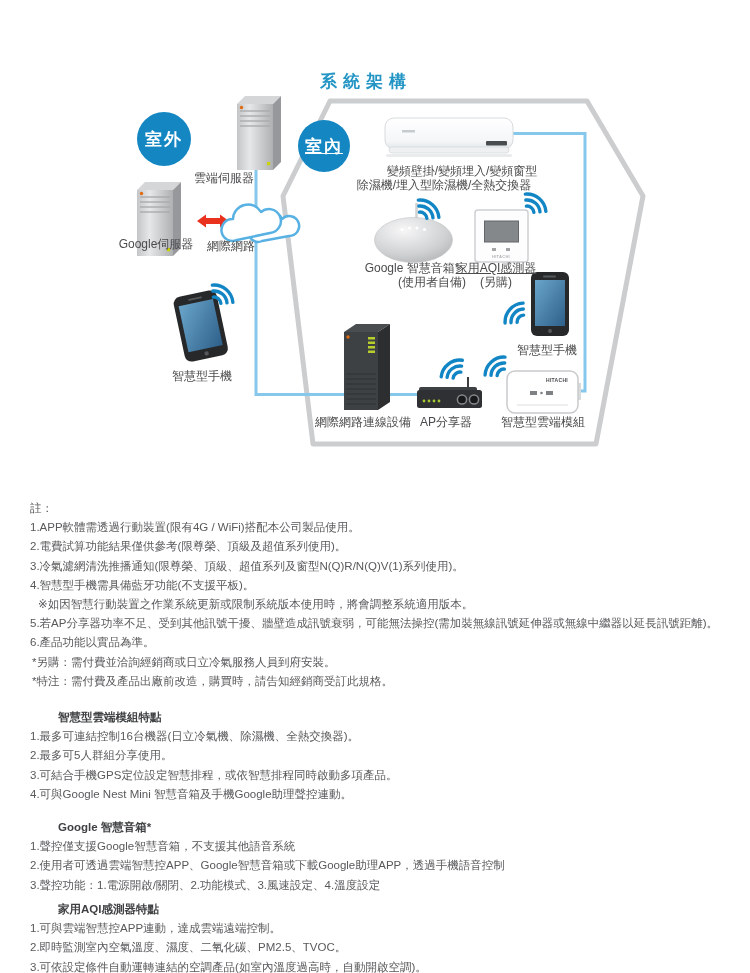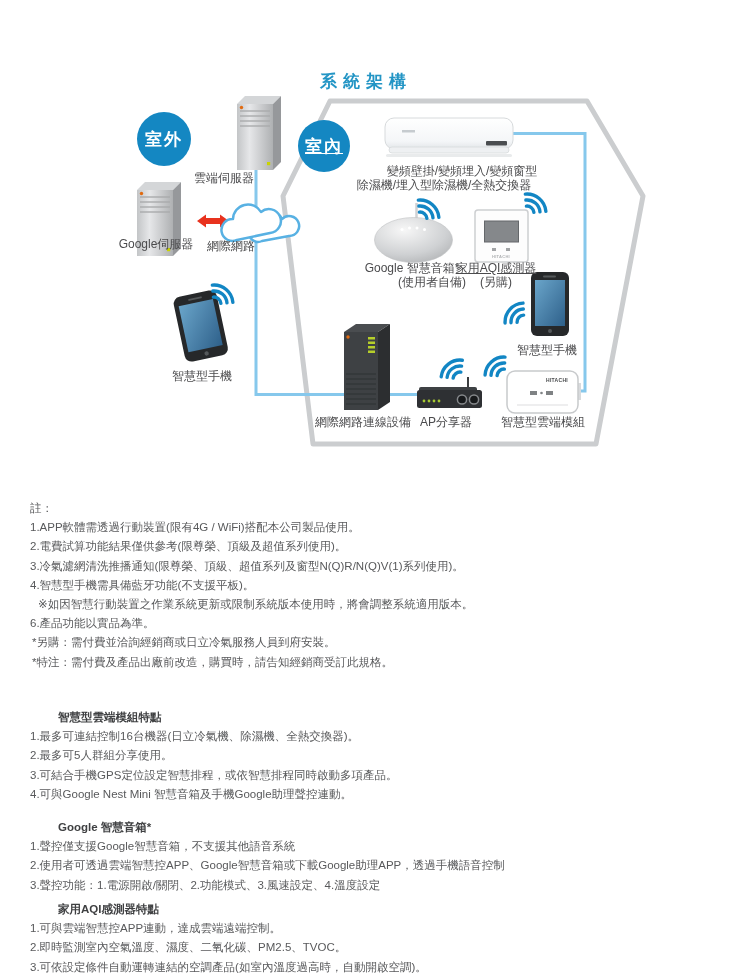--- a/index.html
+++ b/index.html
@@ -212,20 +212,21 @@
   <div class="tinylogo" style="left:557px;top:377px;font-size:5px;">HITACHI</div>
   <div class="tinylogo" style="left:501px;top:254px;font-size:4px;color:#b0b2b4;">HITACHI</div>
 
   <div class="notes" style="top:499px;">
     <div class="line">註：</div>
     <div class="line">1.APP軟體需透過行動裝置(限有4G / WiFi)搭配本公司製品使用。</div>
     <div class="line">2.電費試算功能結果僅供參考(限尊榮、頂級及超值系列使用)。</div>
     <div class="line">3.冷氣濾網清洗推播通知(限尊榮、頂級、超值系列及窗型N(Q)R/N(Q)V(1)系列使用)。</div>
     <div class="line">4.智慧型手機需具備藍牙功能(不支援平板)。</div>
     <div class="line subnote">※如因智慧行動裝置之作業系統更新或限制系統版本使用時，將會調整系統適用版本。</div>
+    <div class="line">5.若AP分享器功率不足、受到其他訊號干擾、牆壁造成訊號衰弱，可能無法操控(需加裝無線訊號延伸器或無線中繼器以延長訊號距離)。</div>
     <div class="line">6.產品功能以實品為準。</div>
     <div class="line star">*另購：需付費並洽詢經銷商或日立冷氣服務人員到府安裝。</div>
     <div class="line star">*特注：需付費及產品出廠前改造，購買時，請告知經銷商受訂此規格。</div>
   </div>
 
   <div class="sec" style="top:708px;">
     <div class="line sec-h">智慧型雲端模組特點</div>
     <div class="line">1.最多可連結控制16台機器(日立冷氣機、除濕機、全熱交換器)。</div>
     <div class="line">2.最多可5人群組分享使用。</div>
     <div class="line">3.可結合手機GPS定位設定智慧排程，或依智慧排程同時啟動多項產品。</div>

